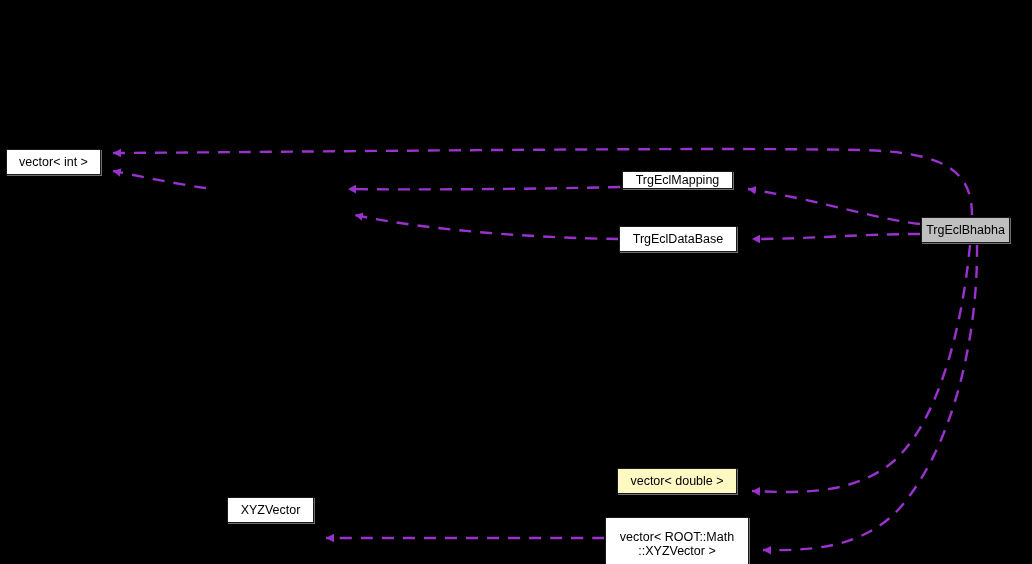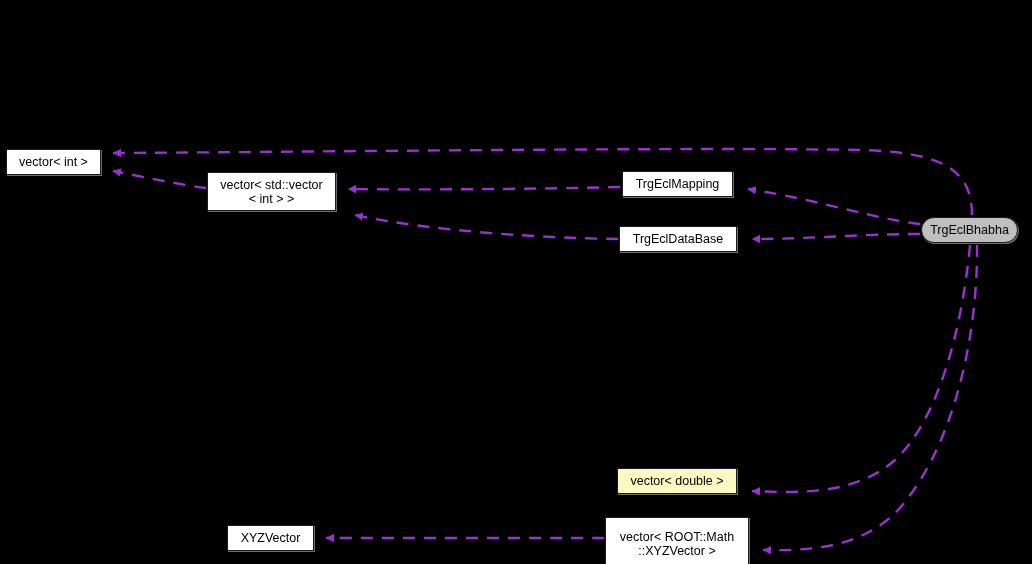--- a/index.html
+++ b/index.html
@@ -75,42 +75,38 @@
 
     <path d="M 977,245 C 978,340 952,450 898,510 C 862,548 810,551 763,550" fill="none" stroke="#9a32cd" stroke-width="2.4" stroke-dasharray="12,9" marker-end="url(#arrowhead)"></path>
 
     <path d="M 604,538 C 520,538 410,538 326,538" fill="none" stroke="#9a32cd" stroke-width="2.4" stroke-dasharray="12,9" marker-end="url(#arrowhead)"></path>
   </svg>
 
   <div class="node" style="left: 6px; top: 149px; width: 95px; height: 26px; background: rgb(255, 255, 255); border-color: rgb(27, 27, 27);">
     <span class="node-label">vector&lt; int &gt;</span>
   </div>
 
-  <div class="node" style="left: 207px; top: 172px; width: 129px; height: 39px; background: rgb(255, 255, 255); border-color: rgb(27, 27, 27);">
-    <span class="node-label">vector&lt; std::vector
-&lt; int &gt; &gt;</span>
-  </div>
 
-  <div class="node" style="left: 622px; top: 171px; width: 111px; height: 26px; background: rgb(255, 255, 255); border-color: rgb(27, 27, 27);">
+  <div class="node" style="left: 622px; top: 171px; width: 111px; height: 18px; background: rgb(255, 255, 255); border-color: rgb(27, 27, 27);">
     <span class="node-label">TrgEclMapping</span>
   </div>
 
   <div class="node" style="left: 619px; top: 226px; width: 118px; height: 26px; background: rgb(255, 255, 255); border-color: rgb(27, 27, 27);">
     <span class="node-label">TrgEclDataBase</span>
   </div>
 
-  <div class="node highlight" style="left: 921px; top: 217px; width: 97px; height: 26px; background: rgb(191, 191, 191); border-color: rgb(27, 27, 27); border-radius: 13px;">
+  <div class="node highlight" style="left: 921px; top: 217px; width: 89px; height: 26px; background: rgb(191, 191, 191); border-color: rgb(27, 27, 27);">
     <span class="node-label">TrgEclBhabha</span>
   </div>
 
   <div class="node" style="left: 617px; top: 468px; width: 120px; height: 26px; background: #fef9c3; border-color: rgb(27, 27, 27);">
     <span class="node-label">vector&lt; double &gt;</span>
   </div>
 
-  <div class="node" style="left: 227px; top: 525px; width: 87px; height: 26px; background: rgb(255, 255, 255); border-color: rgb(27, 27, 27);">
+  <div class="node" style="left: 227px; top: 497px; width: 87px; height: 26px; background: rgb(255, 255, 255); border-color: rgb(27, 27, 27);">
     <span class="node-label">XYZVector</span>
   </div>
 
   <div class="node" style="left: 605px; top: 517px; width: 144px; height: 54px; background: rgb(255, 255, 255); border-color: rgb(27, 27, 27);">
     <span class="node-label">vector&lt; ROOT::Math
 ::XYZVector &gt;</span>
   </div>
 
 </div>
 

